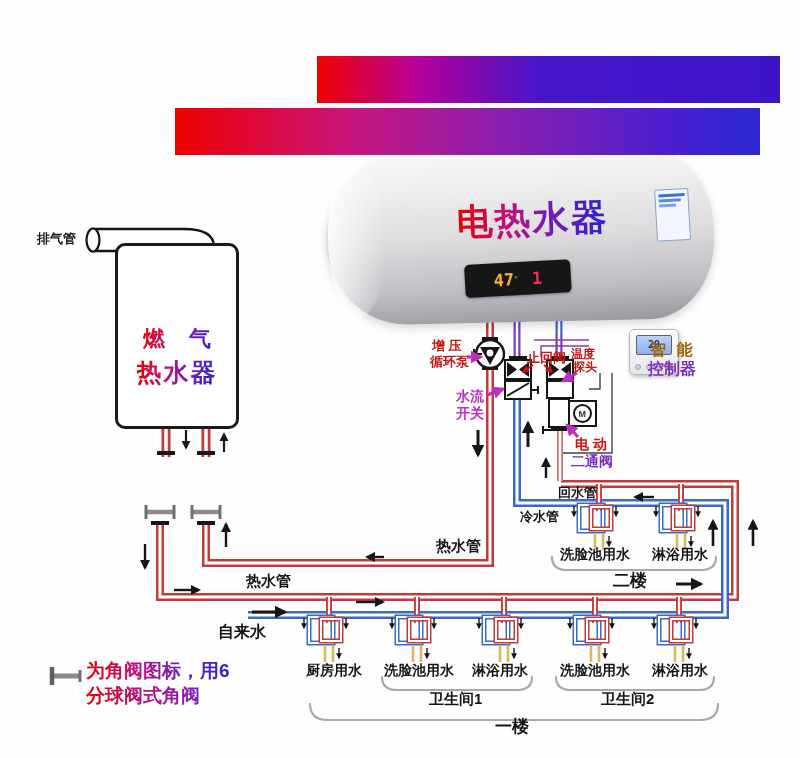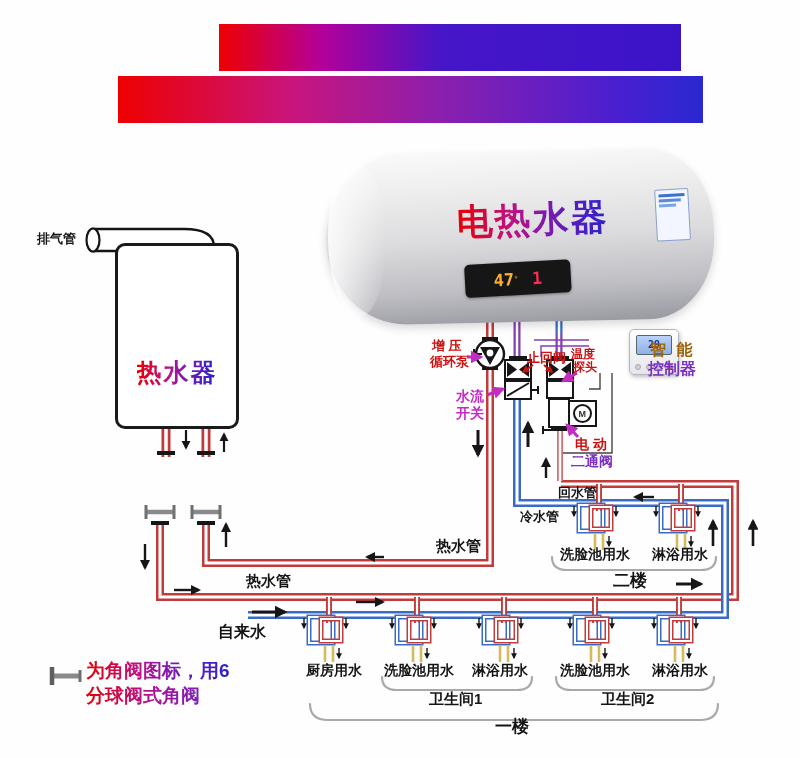--- a/index.html
+++ b/index.html
@@ -6,21 +6,21 @@
   #stage{position:relative;width:800px;height:758px;background:#fefefe;overflow:hidden;
          font-family:"Liberation Sans",sans-serif;}
   #pipes{position:absolute;left:0;top:0;z-index:1;}
   .lb{position:absolute;font-weight:bold;color:#141414;white-space:nowrap;z-index:3;line-height:1.1;}
   .ctr{text-align:center;}
   
   .grad-rb{background:linear-gradient(90deg,#e60000 0%,#c01080 35%,#7a1ab0 60%,#2a22cc 100%);
            -webkit-background-clip:text;background-clip:text;color:transparent;}
   .grad-rp{background:linear-gradient(90deg,#e60000 0%,#b01090 55%,#7a22b8 100%);
            -webkit-background-clip:text;background-clip:text;color:transparent;}
-  .t-line{position:absolute;z-index:3;font-weight:900;text-align:center;}
+  .t-line{position:absolute;z-index:3;font-weight:900;text-align:right;margin-top:32px;}
   .t1 span,.t2 span{-webkit-background-clip:text;background-clip:text;color:transparent;}
   .t1 span{background:linear-gradient(90deg,#ee0000 0%,#b4009a 22%,#4616c8 48%,#3c14c8 100%);}
   .t2 span{background:linear-gradient(90deg,#ee0000 0%,#c8157d 30%,#8c1fae 55%,#4a1fd0 85%,#2a28d0 100%);}
   .t1{left:120px;top:20px;width:660px;font-size:42px;letter-spacing:2px;}
   .t2{left:60px;top:72px;width:700px;font-size:42px;letter-spacing:3px;}
 
   
   .eh{position:absolute;left:326px;top:152px;width:388px;height:170px;z-index:2;
       border-radius:84px 70px 70px 84px / 90px 84px 84px 90px;
       background:linear-gradient(178deg,#fafafa 0%,#eeeeef 22%,#dcdcde 50%,#bebec4 78%,#97979f 100%);
@@ -320,20 +320,21 @@
       <span class="eh-ind">1</span>
     </div>
     <div class="eh-sticker">
         <i></i>
         <i></i>
         <i></i>
       </div>
   </div>
 
   <div class="gh">
+    <div class="gh-l1"><span class="grad-rb">燃 气</span></div>
     <div class="gh-l2"><span class="grad-rb">热水器</span></div>
   </div>
   <div class="lb f13" style="left:37px;top:232px;">排气管</div>
 
 
   <div class="th">
     <div class="th-scr">29</div>
     <div class="th-btns">
         <i></i>
         <i></i>

